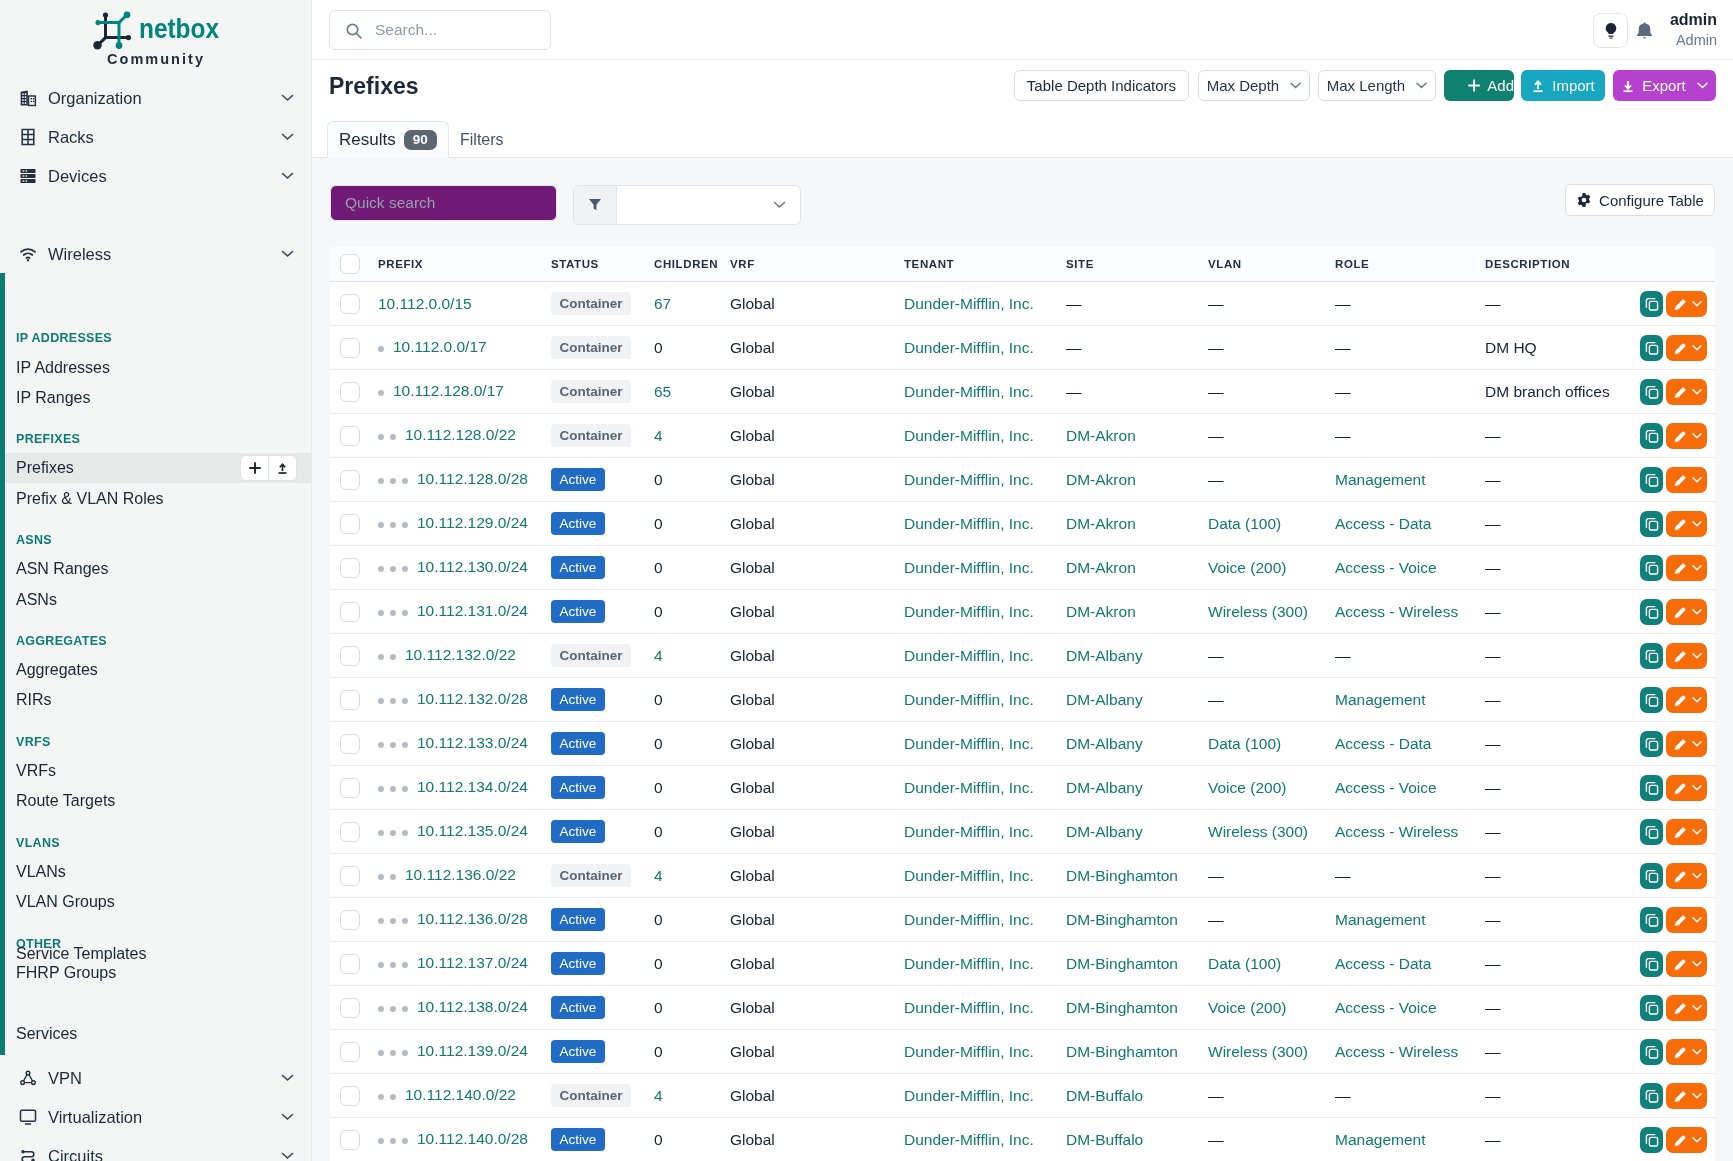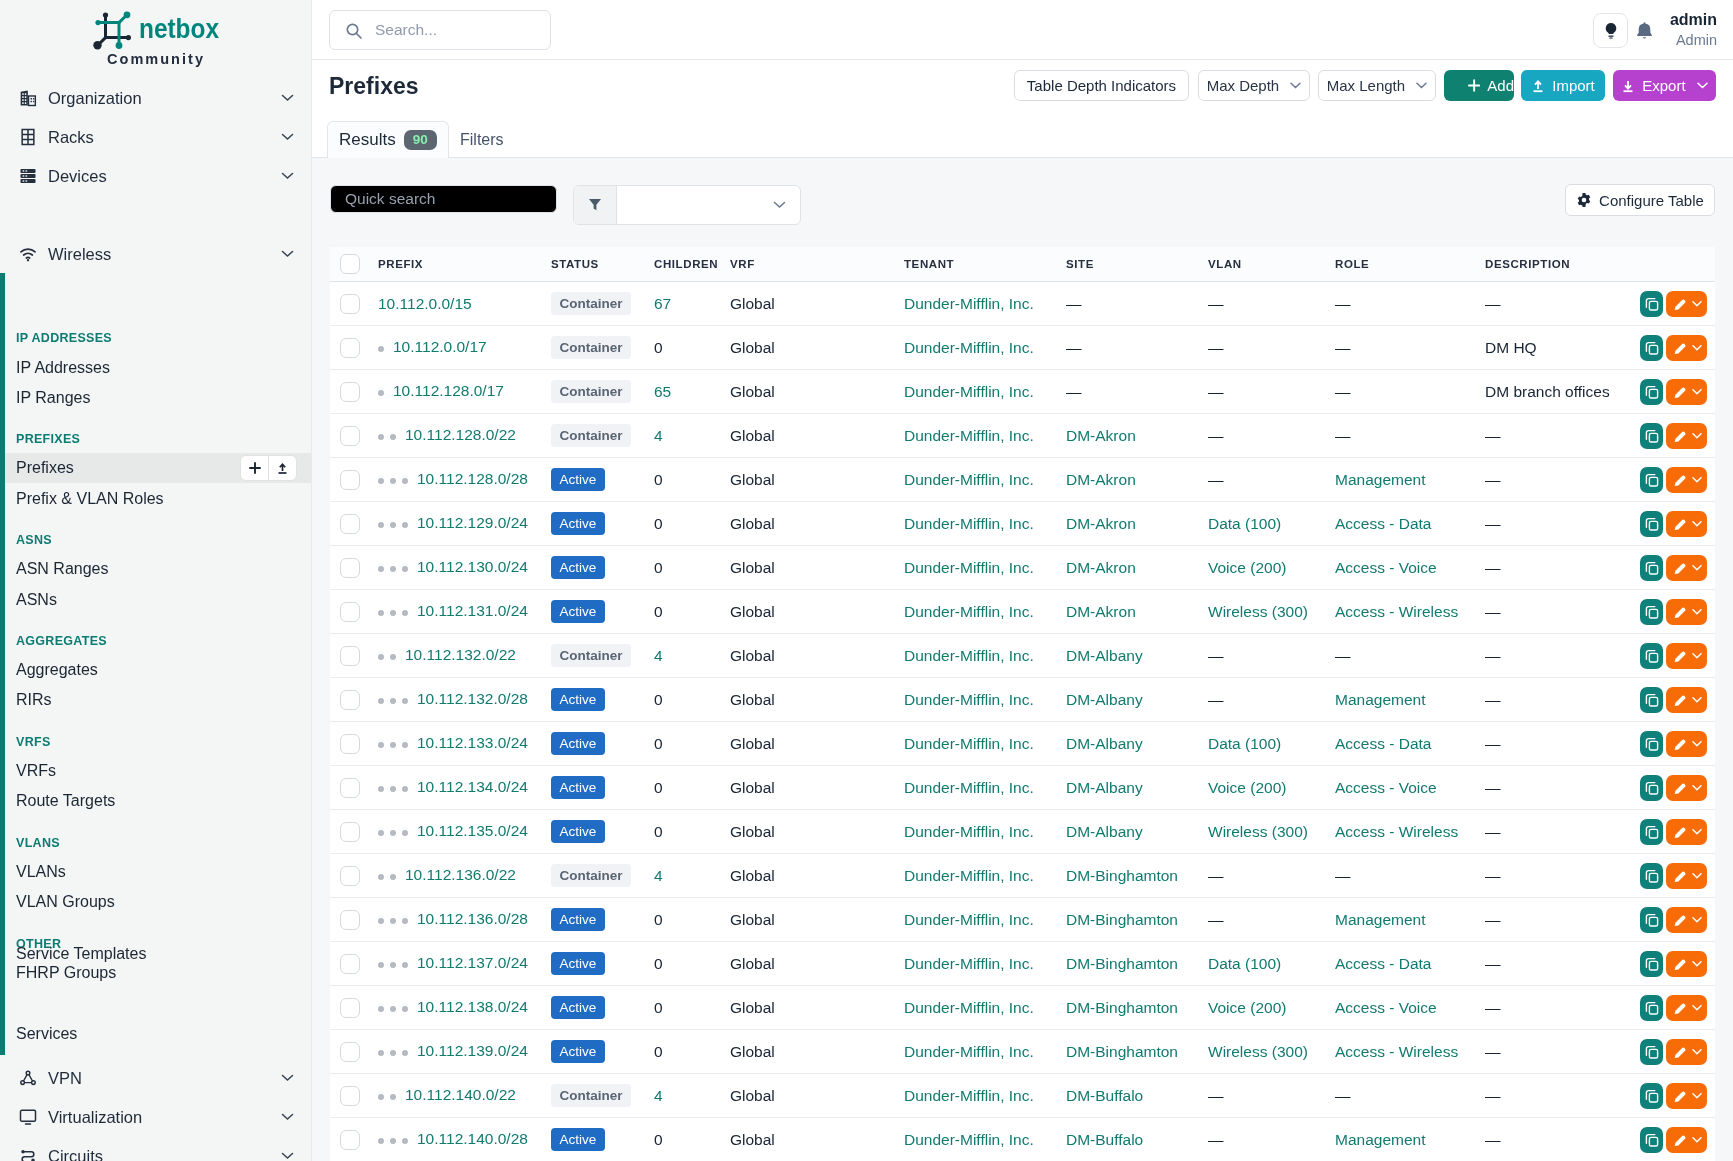--- a/index.html
+++ b/index.html
@@ -31,26 +31,26 @@
 #userr { position:absolute; right:16px; top:33px; text-align:right; font-size:14.5px; color:#6c7a91; line-height:1; }
 
 
 #main { position:absolute; left:312px; top:60px; width:1421px; height:1101px; background:#fff; }
 #pagetitle { position:absolute; left:17px; top:13px; font-size:23px; font-weight:bold; color:#1d2939; }
 .hbtn { position:absolute; top:10px; height:31px; border:1px solid #d9dde2; border-radius:6px; background:#fff; font-size:15px; color:#1d2939; display:flex; align-items:center; justify-content:center; gap:7px; }
 .cbtn { position:absolute; top:10px; height:31px; border-radius:6px; font-size:15px; color:#fff; display:flex; align-items:center; justify-content:center; gap:7px; }
 #tabline { position:absolute; left:0; top:97px; width:1421px; height:1px; background:#e3e6e9; }
 #tab1 { position:absolute; left:15px; top:61px; height:37px; background:#fbfcfd; border:1px solid #e3e6e9; border-bottom:none; border-radius:6px 6px 0 0; display:flex; align-items:center; padding:0 11px; gap:8px; z-index:2; }
 #tab1 .t { font-size:17px; color:#1d2939; }
-#tab1 .badge { background:#5c6670; color:#86efac; font-size:13.5px; font-weight:bold; border-radius:7px; padding:3px 9px; line-height:1; }
+#tab1 .badge { background:#5c6670; color:#ffffff; font-size:13.5px; font-weight:bold; border-radius:7px; padding:3px 9px; line-height:1; }
 #tab2 { position:absolute; left:134px; top:61px; height:37px; display:flex; align-items:center; padding:0 14px; font-size:16px; color:#46536a; }
 
 
 #graybody { position:absolute; left:0; top:98px; width:1421px; height:1003px; background:#f6f7f8; }
-#qsearch { position:absolute; left:18px; top:27px; width:227px; height:28px; background:#000000; border:1px solid #dfe3e8; border-radius:6px; }
+#qsearch { position:absolute; left:18px; top:27px; width:227px; height:36px; background:#701a75; border:1px solid #dfe3e8; border-radius:6px; }
 #qsearch .ph { position:absolute; left:14px; top:50%; transform:translateY(-50%); color:#97a1b0; font-size:15.5px; }
 #fwidget { position:absolute; left:261px; top:27px; width:228px; height:40px; background:#fff; border:1px solid #dfe3e8; border-radius:6px; display:flex; }
 #fwidget .fseg { width:43px; background:#f0f2f4; border-right:1px solid #dfe3e8; border-radius:5px 0 0 5px; display:flex; align-items:center; justify-content:center; }
 #fwidget .chevwrap { flex:1; display:flex; align-items:center; justify-content:flex-end; padding-right:14px; }
 #cfgbtn { position:absolute; left:1253px; top:26px; width:150px; height:32px; border:1px solid #d9dde2; border-radius:6px; background:#fff; font-size:15px; color:#1d2939; display:flex; align-items:center; justify-content:center; gap:7px; }
 
 
 #tbl { position:absolute; left:18px; top:88.5px; width:1385px; border-collapse:collapse; table-layout:fixed; background:#fff; font-size:15.5px; }
 #tbl thead th { height:35px; background:#fbfcfd; border-bottom:1px solid #dfe2e6; font-size:11.5px; font-weight:bold; color:#252f40; text-align:left; letter-spacing:0.6px; padding:0 0 0 10px; }
 #tbl tbody td { height:44px; border-bottom:1px solid #e9ebed; padding:0 0 0 10px; white-space:nowrap; overflow:hidden; }

